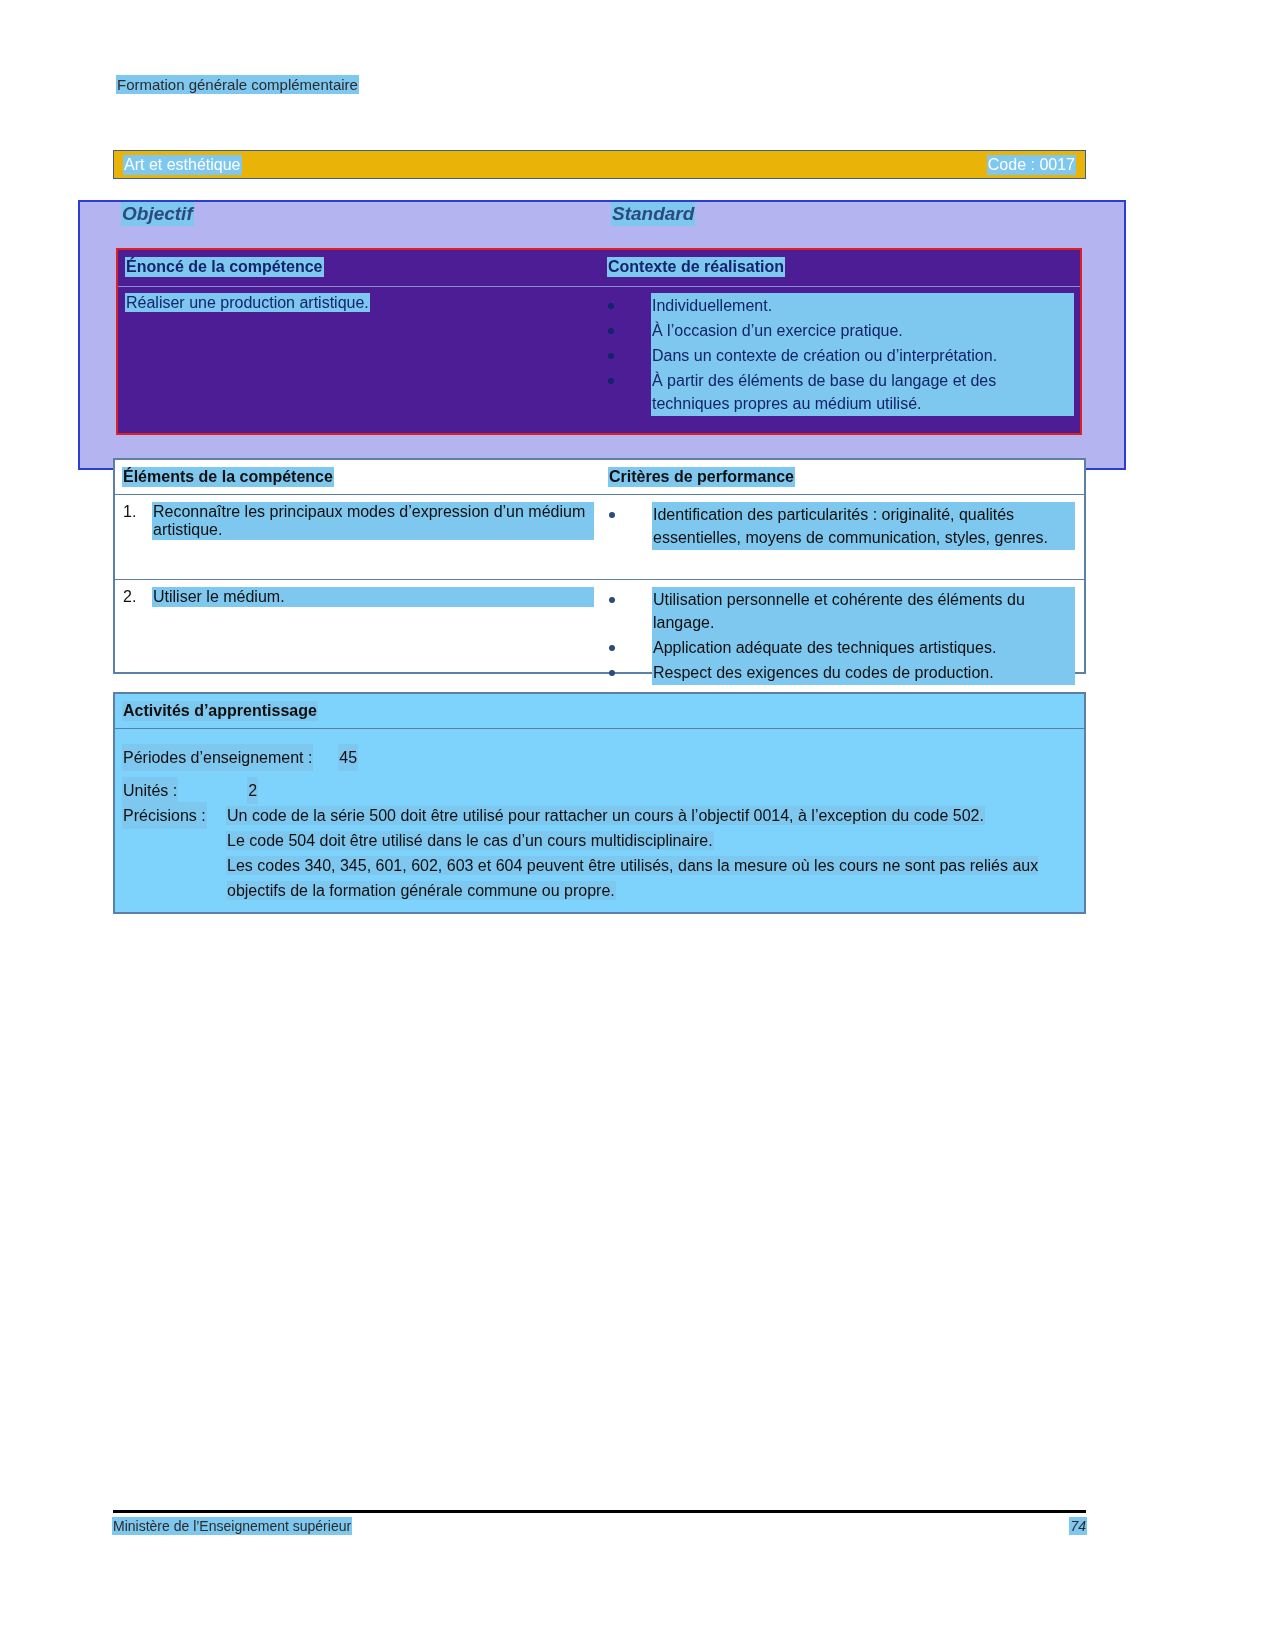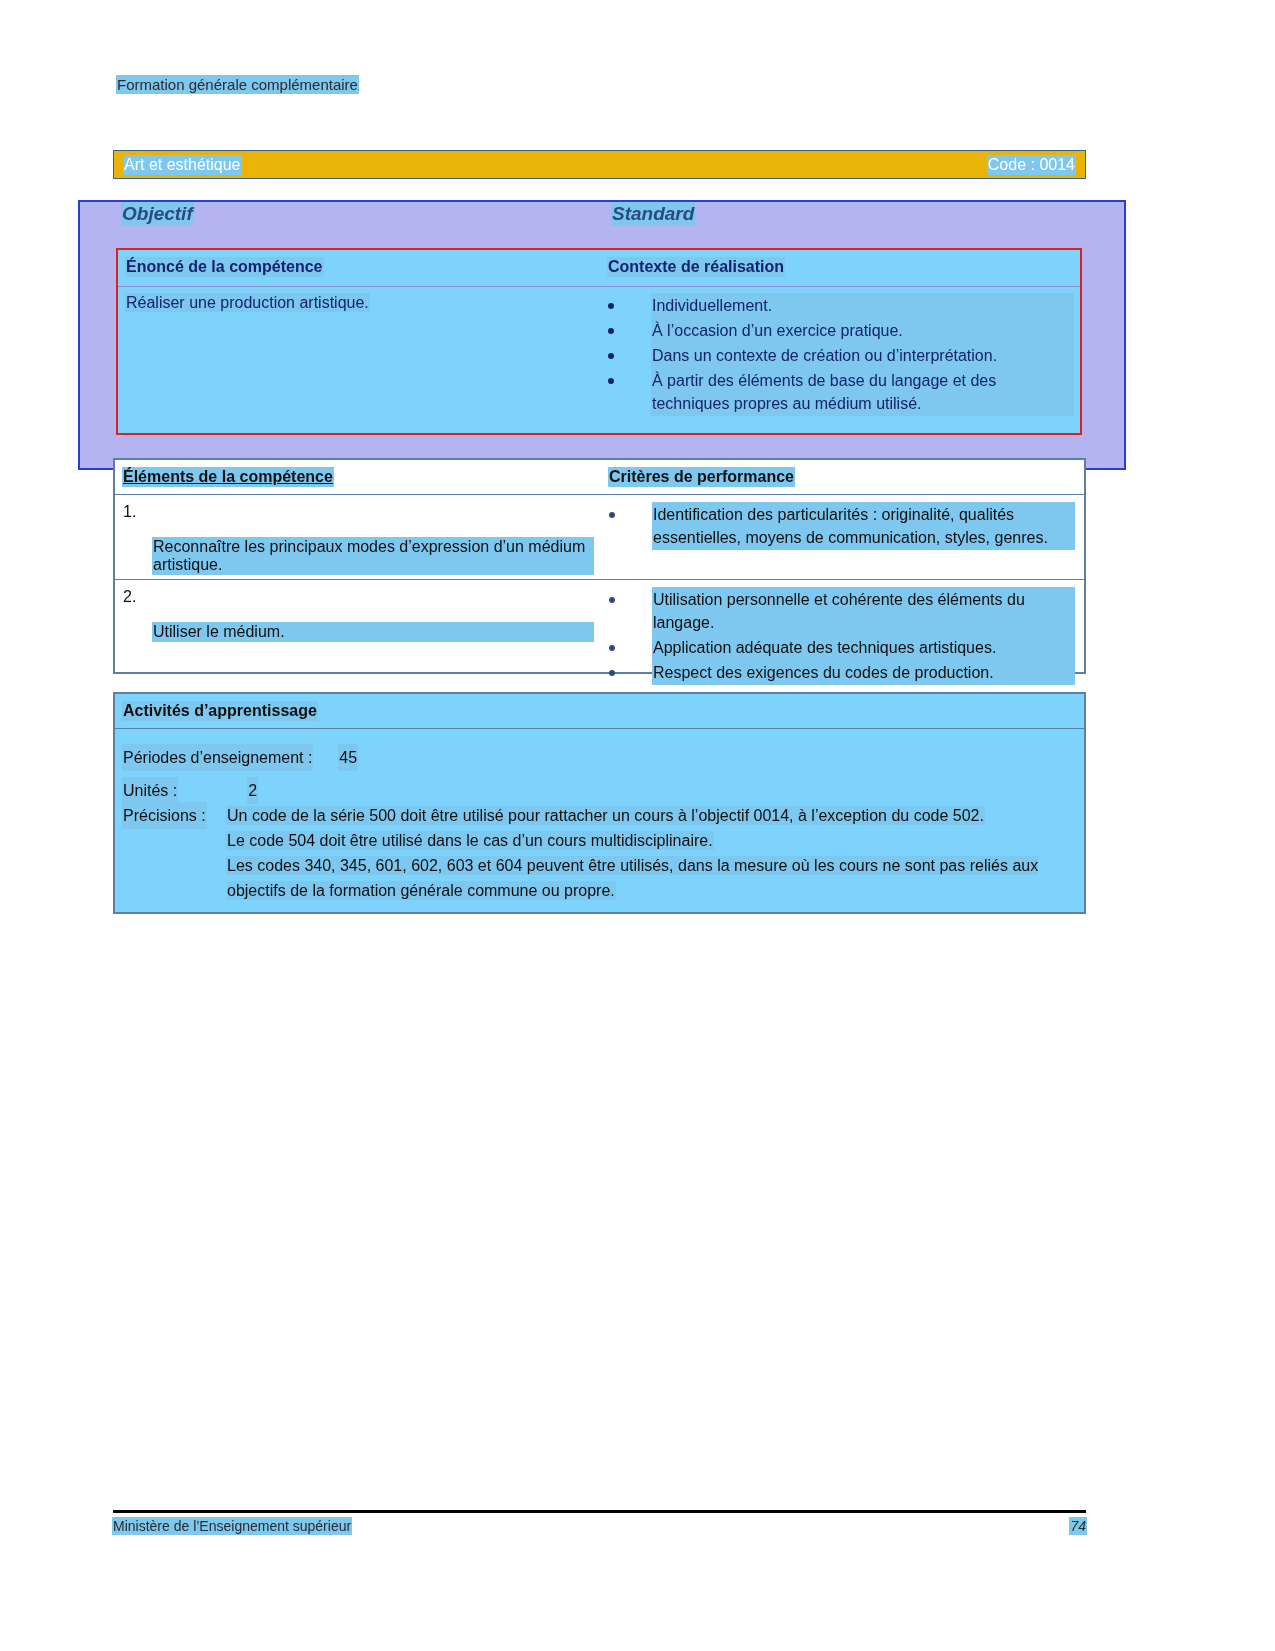--- a/index.html
+++ b/index.html
@@ -81,21 +81,21 @@
   .os-heads .c2 { position: absolute; left: 490px; top: 0; }
 
   
   .comp-block {
     position: absolute;
     left: 116px;
     top: 248px;
     width: 966px;
     height: 187px;
     border: 2px solid #e02020;
-    background: #7dd3fc;
+    background: #4c1d95;
     box-sizing: border-box;
   }
   .comp-head-row {
     position: absolute;
     left: 0; top: 0;
     width: 100%;
     height: 32px;
   }
   .comp-head-1 {
     position: absolute; left: 8px; top: 8px;
@@ -146,21 +146,21 @@
     height: 216px;
     border: 2px solid #5b7fa6;
     box-sizing: border-box;
     background: #ffffff;
   }
   .et-head {
     position: relative;
     height: 34px;
     border-bottom: 1px solid #5b7fa6;
   }
-  .et-head .h1 { position: absolute; left: 8px; top: 8px; font-size: 16px; font-weight: bold; color: #101010; text-decoration: underline; }
+  .et-head .h1 { position: absolute; left: 8px; top: 8px; font-size: 16px; font-weight: bold; color: #101010; }
   .et-head .h2 { position: absolute; left: 494px; top: 8px; font-size: 16px; font-weight: bold; color: #101010; }
   .et-row {
     position: relative;
     border-bottom: 1px solid #5b7fa6;
     min-height: 60px;
   }
   .et-row:last-child { border-bottom: none; }
   .et-left {
     position: absolute;
     left: 8px; top: 8px;
@@ -169,21 +169,20 @@
     color: #101010;
   }
   .et-num {
     position: absolute;
     left: 0; top: 0;
     width: 26px;
   }
   .et-ltext {
     display: block;
     margin-left: 30px;
-    margin-top: 35px;
   }
   .et-right {
     position: absolute;
     left: 494px; top: 8px;
     width: 465px;
     font-size: 16px;
     color: #101010;
   }
   .et-right .bul:before { background: #2b4a7e; }
 
@@ -247,21 +246,21 @@
 <body>
 
 <div class="page">
 
   <div class="running-head">
     <span class="hl">Formation générale complémentaire</span>
   </div>
 
   <div class="title-bar">
     <span class="t-left hl">Art et esthétique</span>
-    <span class="t-right hl">Code : 0014</span>
+    <span class="t-right hl">Code : 0017</span>
   </div>
 
   <div class="os-wrap"></div>
 
   <div class="os-heads">
     <span class="c1 hl">Objectif</span>
     <span class="c2 hl">Standard</span>
   </div>
 
   <div class="comp-block">

